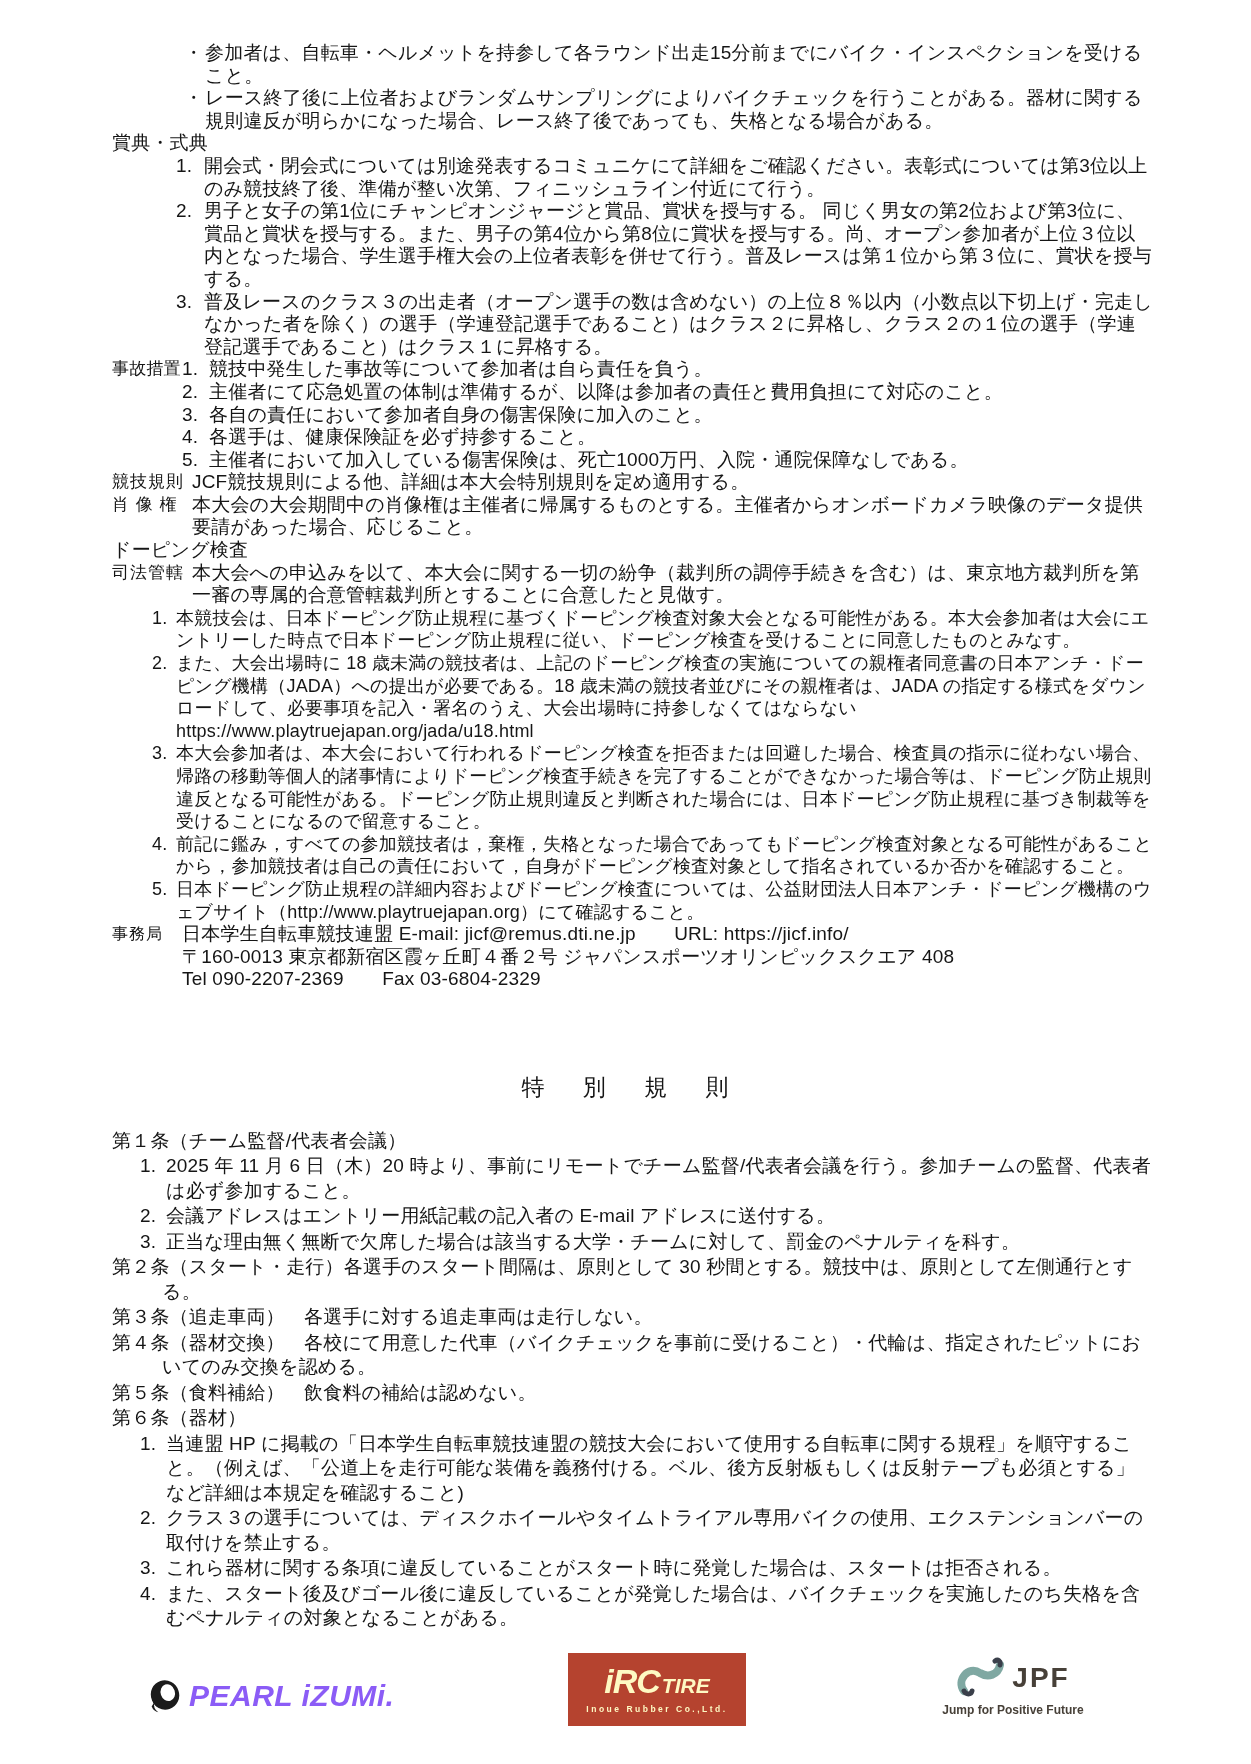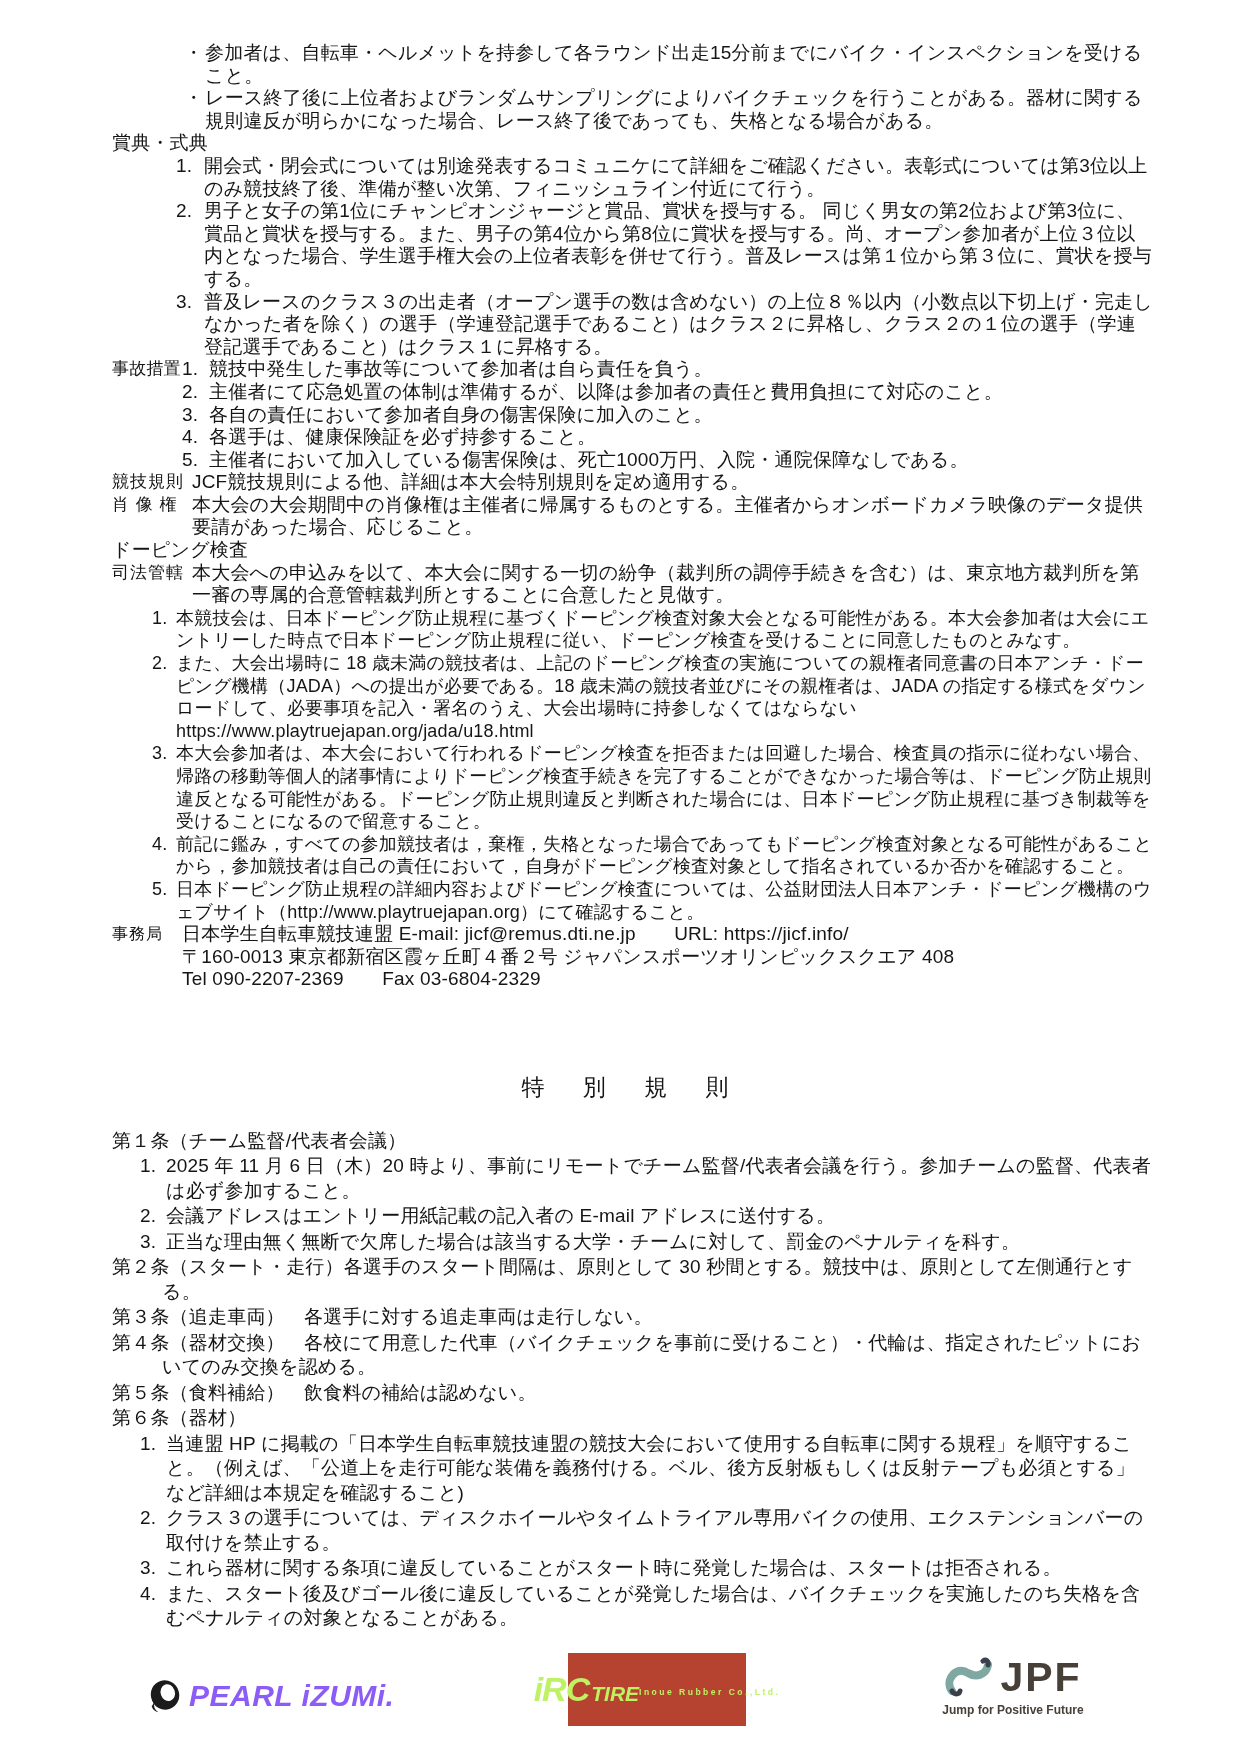--- a/index.html
+++ b/index.html
@@ -67,30 +67,30 @@
   .pearl{
     position:absolute;left:33px;top:24px;
     display:flex;align-items:center;gap:6px;color:#8b5cf6;
   }
   .pearl .ptxt{
     font-size:30px;font-weight:800;font-style:italic;
     letter-spacing:0.5px;white-space:nowrap;
   }
   .irc-box{
     position:absolute;left:456px;top:0;width:178px;height:73px;
-    display:flex;flex-direction:row;align-items:center;justify-content:center;
-    color:#bef264;
+    display:flex;flex-direction:column;align-items:center;justify-content:center;
+    color:#fef9c3;
   }
   .irc-line{display:flex;align-items:flex-end;font-style:italic;font-weight:800;line-height:1;}
   .irc-main{font-size:34px;letter-spacing:-1px;}
   .irc-sub{font-size:21px;margin-left:2px;margin-bottom:2px;letter-spacing:0;}
   .irc-co{font-size:8.5px;letter-spacing:2.5px;margin-top:6px;font-weight:bold;white-space:nowrap;}
   .jpf{position:absolute;left:821px;top:4px;width:160px;text-align:center;}
   .jpf-top{display:flex;align-items:center;justify-content:center;gap:4px;}
-  .jpf-brand{font-size:41px;font-weight:800;letter-spacing:2px;line-height:1;}
+  .jpf-brand{font-size:28px;font-weight:800;letter-spacing:2px;line-height:1;}
   .jpf-tag{font-size:12px;font-weight:bold;margin-top:4px;white-space:nowrap;}
 </style>
 </head>
 <body>
 
 <div class="page">
 
   <div class="rows" id="general-rows">
       <div class="row ib"><span class="marker">・</span><span class="text">参加者は、自転車・ヘルメットを持参して各ラウンド出走15分前までにバイク・インスペクションを受けること。</span></div>
       <div class="row ib"><span class="marker">・</span><span class="text">レース終了後に上位者およびランダムサンプリングによりバイクチェックを行うことがある。器材に関する規則違反が明らかになった場合、レース終了後であっても、失格となる場合がある。</span></div>

